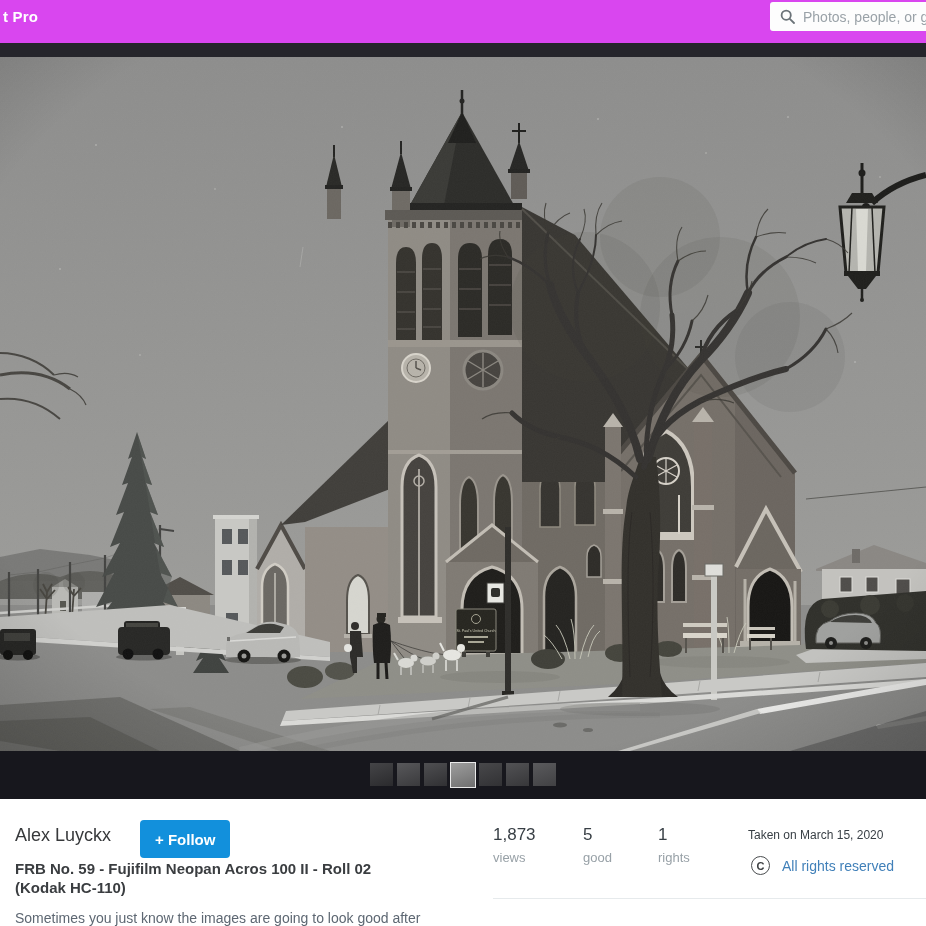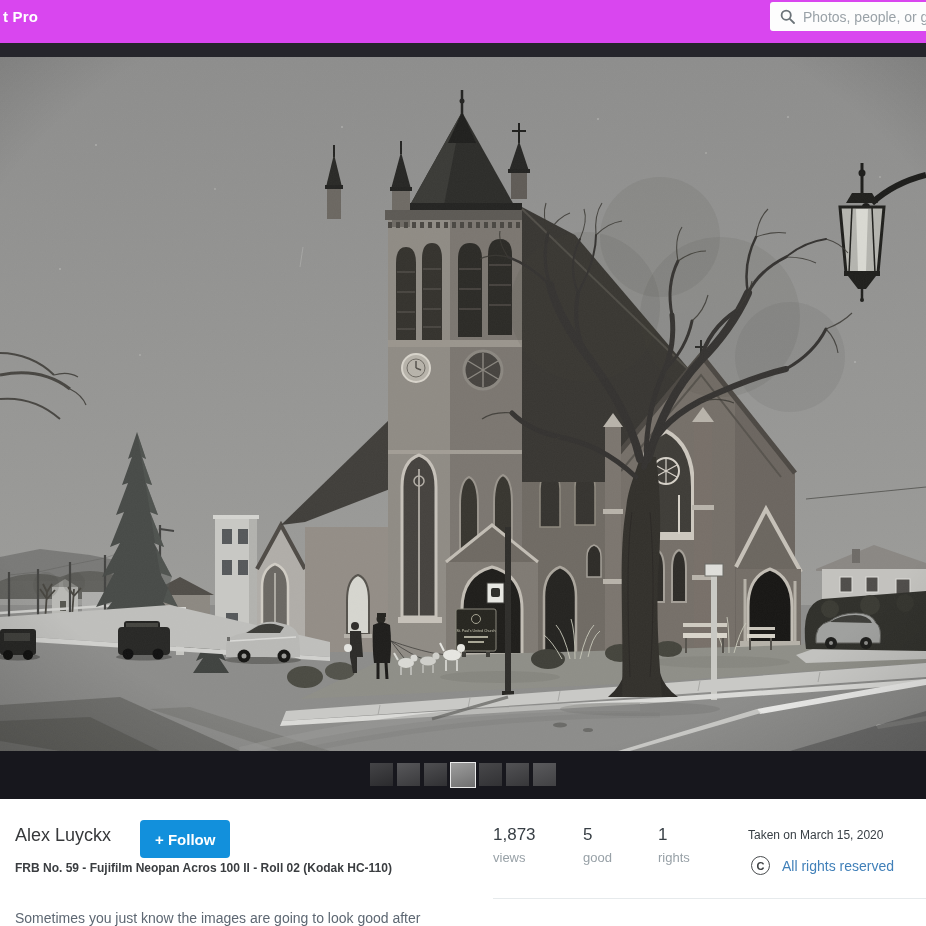--- a/index.html
+++ b/index.html
@@ -25,21 +25,21 @@
   .thumb { width:23px; height:23px; margin:0 2px; opacity:.55; cursor:pointer; }
   .thumb.sel { opacity:1; outline:1px solid #e9e9e9; width:24px; height:24px; }
 
   
   .info { position:relative; width:926px; height:134px; background:#ffffff;padding-left:16px; }
   .owner { position:absolute; left:15px; top:26px; font-size:18px; color:#37393b; cursor:pointer; }
   .follow-btn { position:absolute; left:140px; top:21px; height:38px; padding:0 15px;
     background:#1290dc; border:none; border-radius:4px; color:#fff; font-size:15px;
     font-weight:bold; font-family:"Liberation Sans",sans-serif; cursor:pointer;
     display:flex; align-items:center; }
-  .photo-title { position:absolute; left:15px; top:60px; width:398px; font-size:12px;
+  .photo-title { position:absolute; left:15px; top:60px; width:398px; font-size:15px;
     font-weight:bold; color:#3a3d40; line-height:19px; }
   .photo-desc { position:absolute; left:15px; top:109px; width:452px; font-size:14px;
     color:#5d6772; line-height:20px; }
   .stats { position:absolute; left:493px; top:26px; display:flex; }
   .stat { display:flex; flex-direction:column; }
   .stat:nth-child(1){ width:90px; } .stat:nth-child(2){ width:75px; }
   .stat-num { font-size:17px; color:#383f45; }
   .stat-label { font-size:13px; color:#98a1a7; margin-top:5px; }
   .taken { position:absolute; left:748px; top:29px; font-size:12px; color:#383f45;
     white-space:nowrap; }

